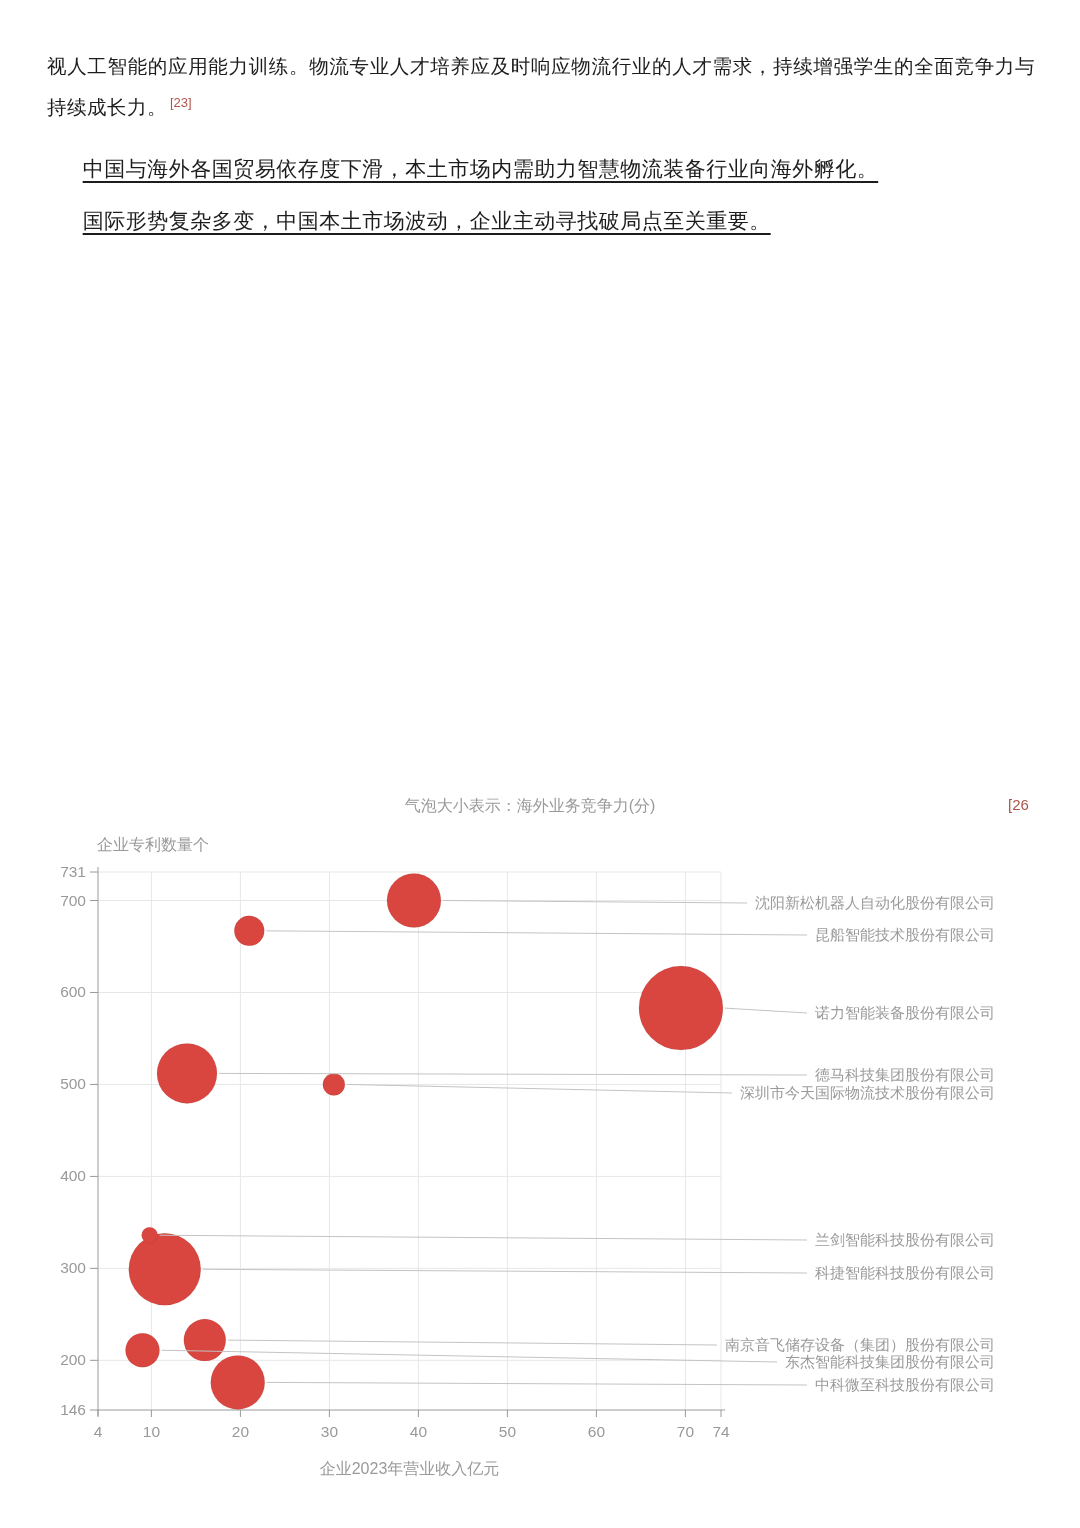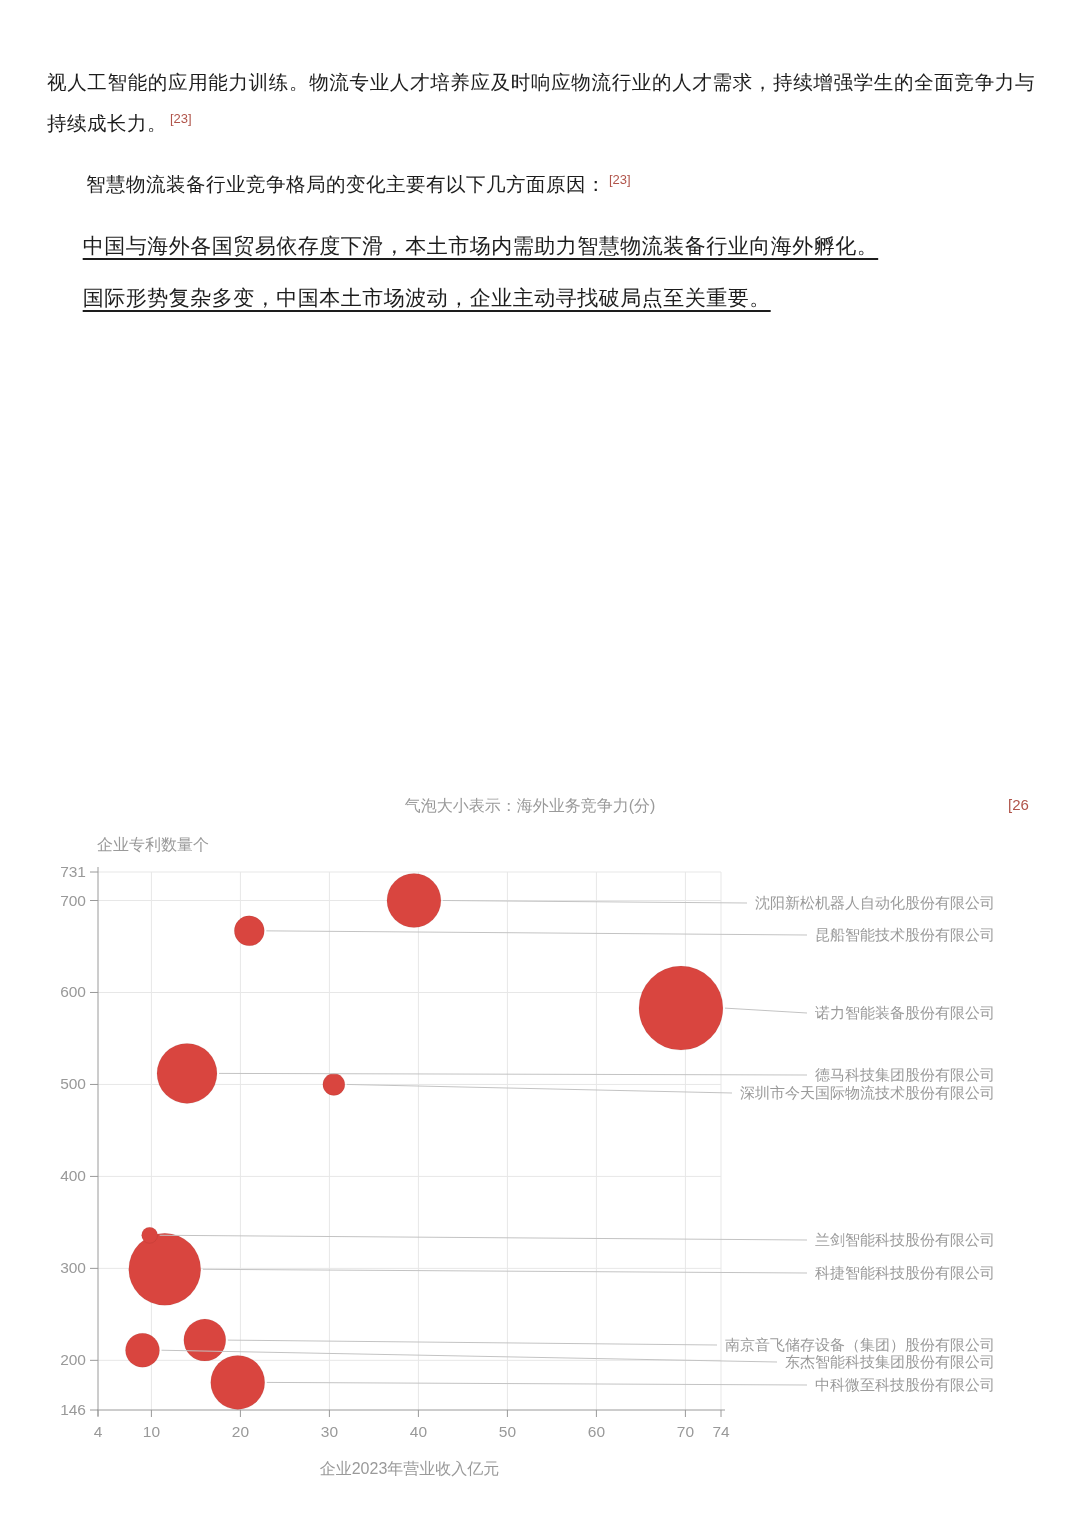--- a/index.html
+++ b/index.html
@@ -1,20 +1,20 @@
 <!DOCTYPE html>
 <html><head>
 <meta charset="utf-8">
 <style>
   html,body{margin:0;padding:0;background:#ffffff;}
   .page{
     position:relative;width:1080px;height:1528px;background:#ffffff;overflow:hidden;
     font-family:"Liberation Sans","DejaVu Sans",sans-serif;
   }
-  .textflow{position:absolute;top:0;left:0;right:0;padding:62px 45px 0 47px;box-sizing:border-box;color:#1d1d1d;}
+  .textflow{position:absolute;top:0;left:0;right:0;padding:46px 45px 0 47px;box-sizing:border-box;color:#1d1d1d;}
   .para{font-size:19.5px;line-height:41px;margin:0 0 20px 0;text-align:justify;word-break:break-all;letter-spacing:0.5px;}
   .para.indent{text-indent:2em;}
   .head{font-size:21px;line-height:42px;font-weight:400;margin:10px 0 10px 0;text-indent:1.7em;letter-spacing:0.5px;}
   .head .u{text-decoration:underline;text-decoration-thickness:2px;text-underline-offset:5px;}
   sup.cite{color:#b0544a;font-size:13px;vertical-align:super;line-height:0;margin-left:3px;letter-spacing:0;}
   .chartbox{position:absolute;top:780px;left:0;width:1080px;height:748px;}
   #chart-svg{display:block;}
   #chart-svg .tick{fill:#999999;font-size:15.5px;}
   #chart-svg .ctitle{fill:#9a9a9a;font-size:16px;}
   #chart-svg .clabel{fill:#9a9a9a;font-size:15px;}
@@ -22,21 +22,20 @@
 </style>
 </head>
 <body>
 
 <div class="page">
 
   <div class="textflow">
     <p class="para"><span>视人工智能的应用能力训练。物流专业人才培养应及时响应物流行业的人才需求，持续增强学生的全面竞争力与持续成长力。</span><sup class="cite">[23]</sup></p>
 
 
-    <p class="para indent"><span>智慧物流装备行业竞争格局的变化主要有以下几方面原因：</span><sup class="cite">[23]</sup></p>
 
     <p class="head"><span class="u">中国与海外各国贸易依存度下滑，本土市场内需助力智慧物流装备行业向海外孵化。</span></p>
 
 
     <p class="head"><span class="u">国际形势复杂多变，中国本土市场波动，企业主动寻找破局点至关重要。</span></p>
 
   </div>
 
   <div class="chartbox">
     <svg id="chart-svg" width="1080" height="748" viewBox="0 0 1080 748" xmlns="http://www.w3.org/2000/svg">

